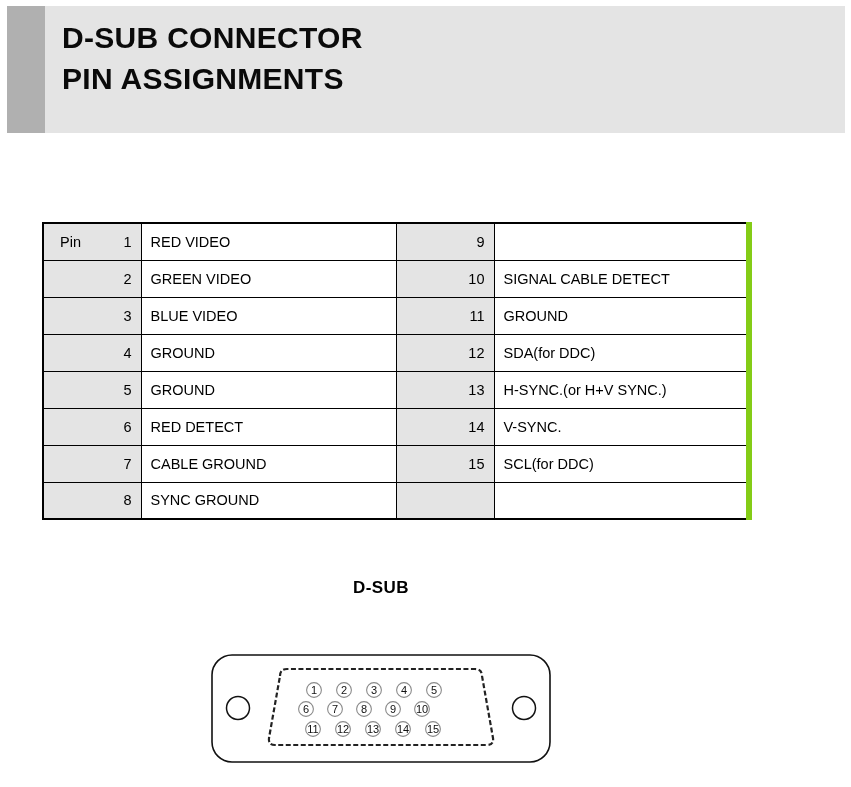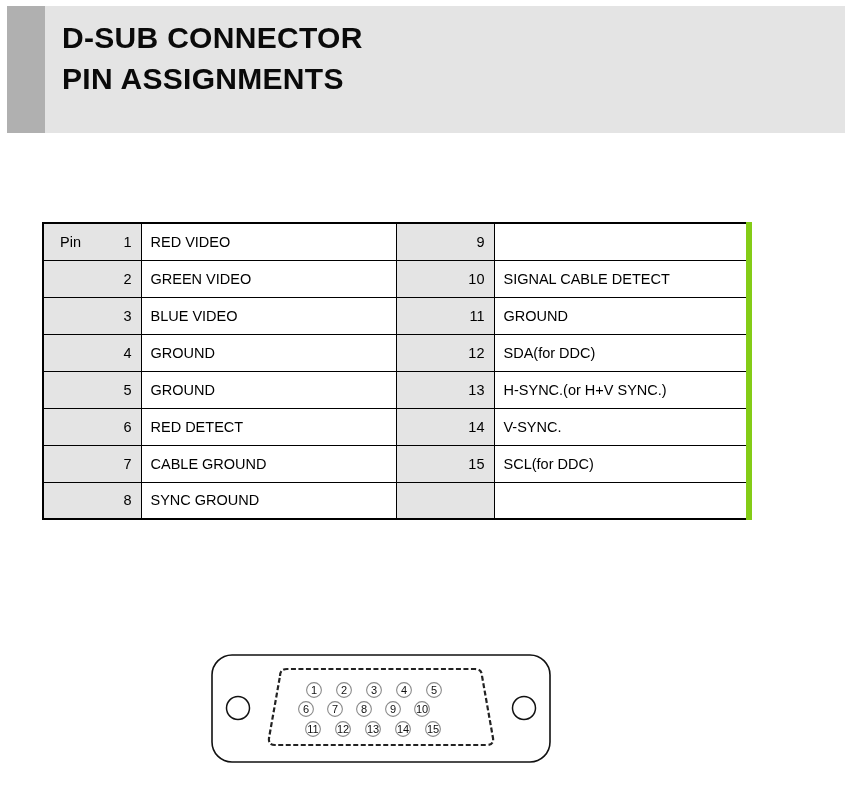--- a/index.html
+++ b/index.html
@@ -187,20 +187,21 @@
     <tr>
       <td class="col-pin">8</td>
       <td class="col-desc">SYNC GROUND</td>
       <td class="col-pin"></td>
       <td class="col-desc"></td>
     </tr>
   </tbody>
 </table>
 
 <div class="connector-figure">
+  <div class="connector-label">D-SUB</div>
 
   <svg class="connector-svg" width="370" height="168" viewBox="0 0 370 168">
 
     <rect x="16" y="43" width="338" height="107" rx="20" ry="20" fill="#ffffff" stroke="#111111" stroke-width="1.6"></rect>
 
     <circle cx="42" cy="96" r="11.5" fill="#ffffff" stroke="#111111" stroke-width="1.5"></circle>
     <circle cx="328" cy="96" r="11.5" fill="#ffffff" stroke="#111111" stroke-width="1.5"></circle>
 
     <path d="M 84 64
              Q 84 57 91 57

